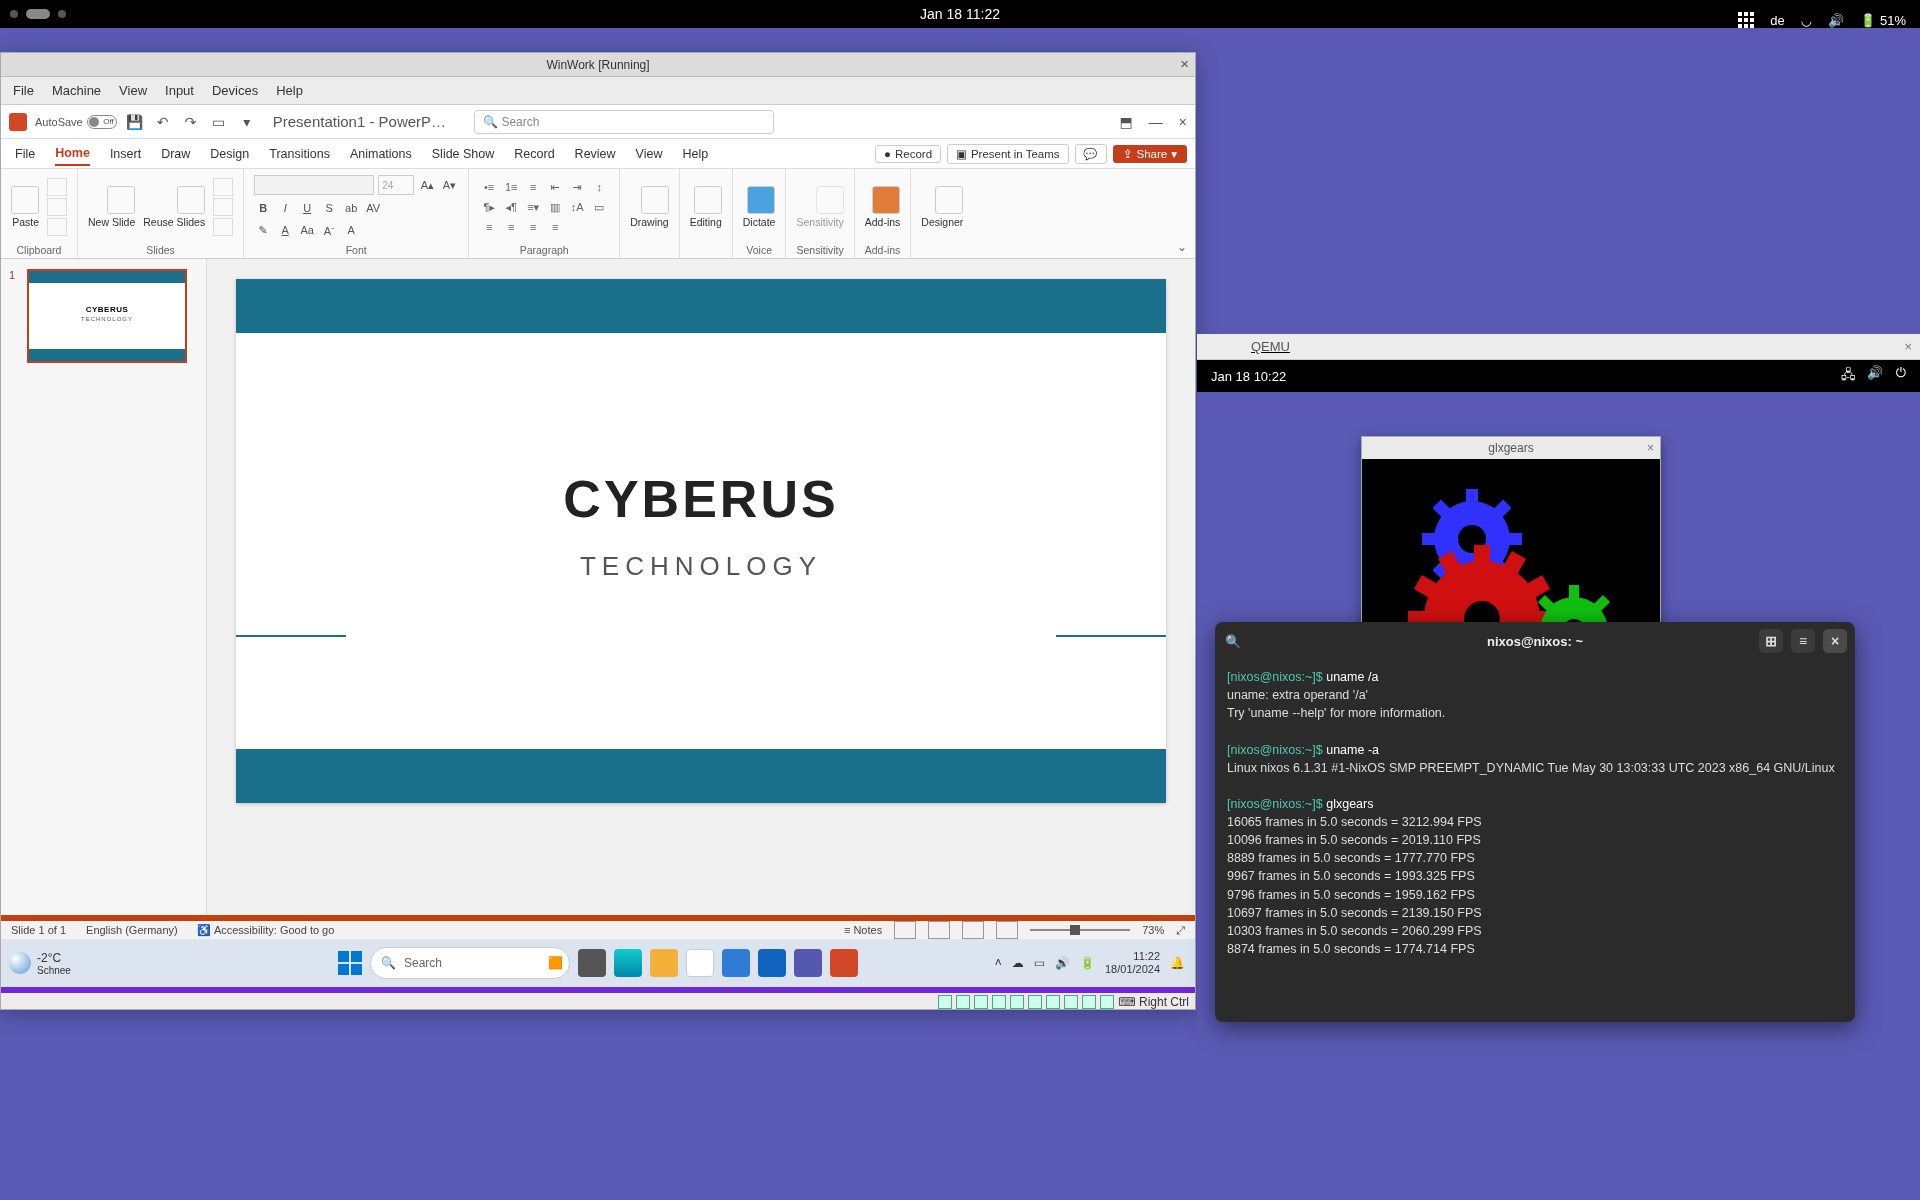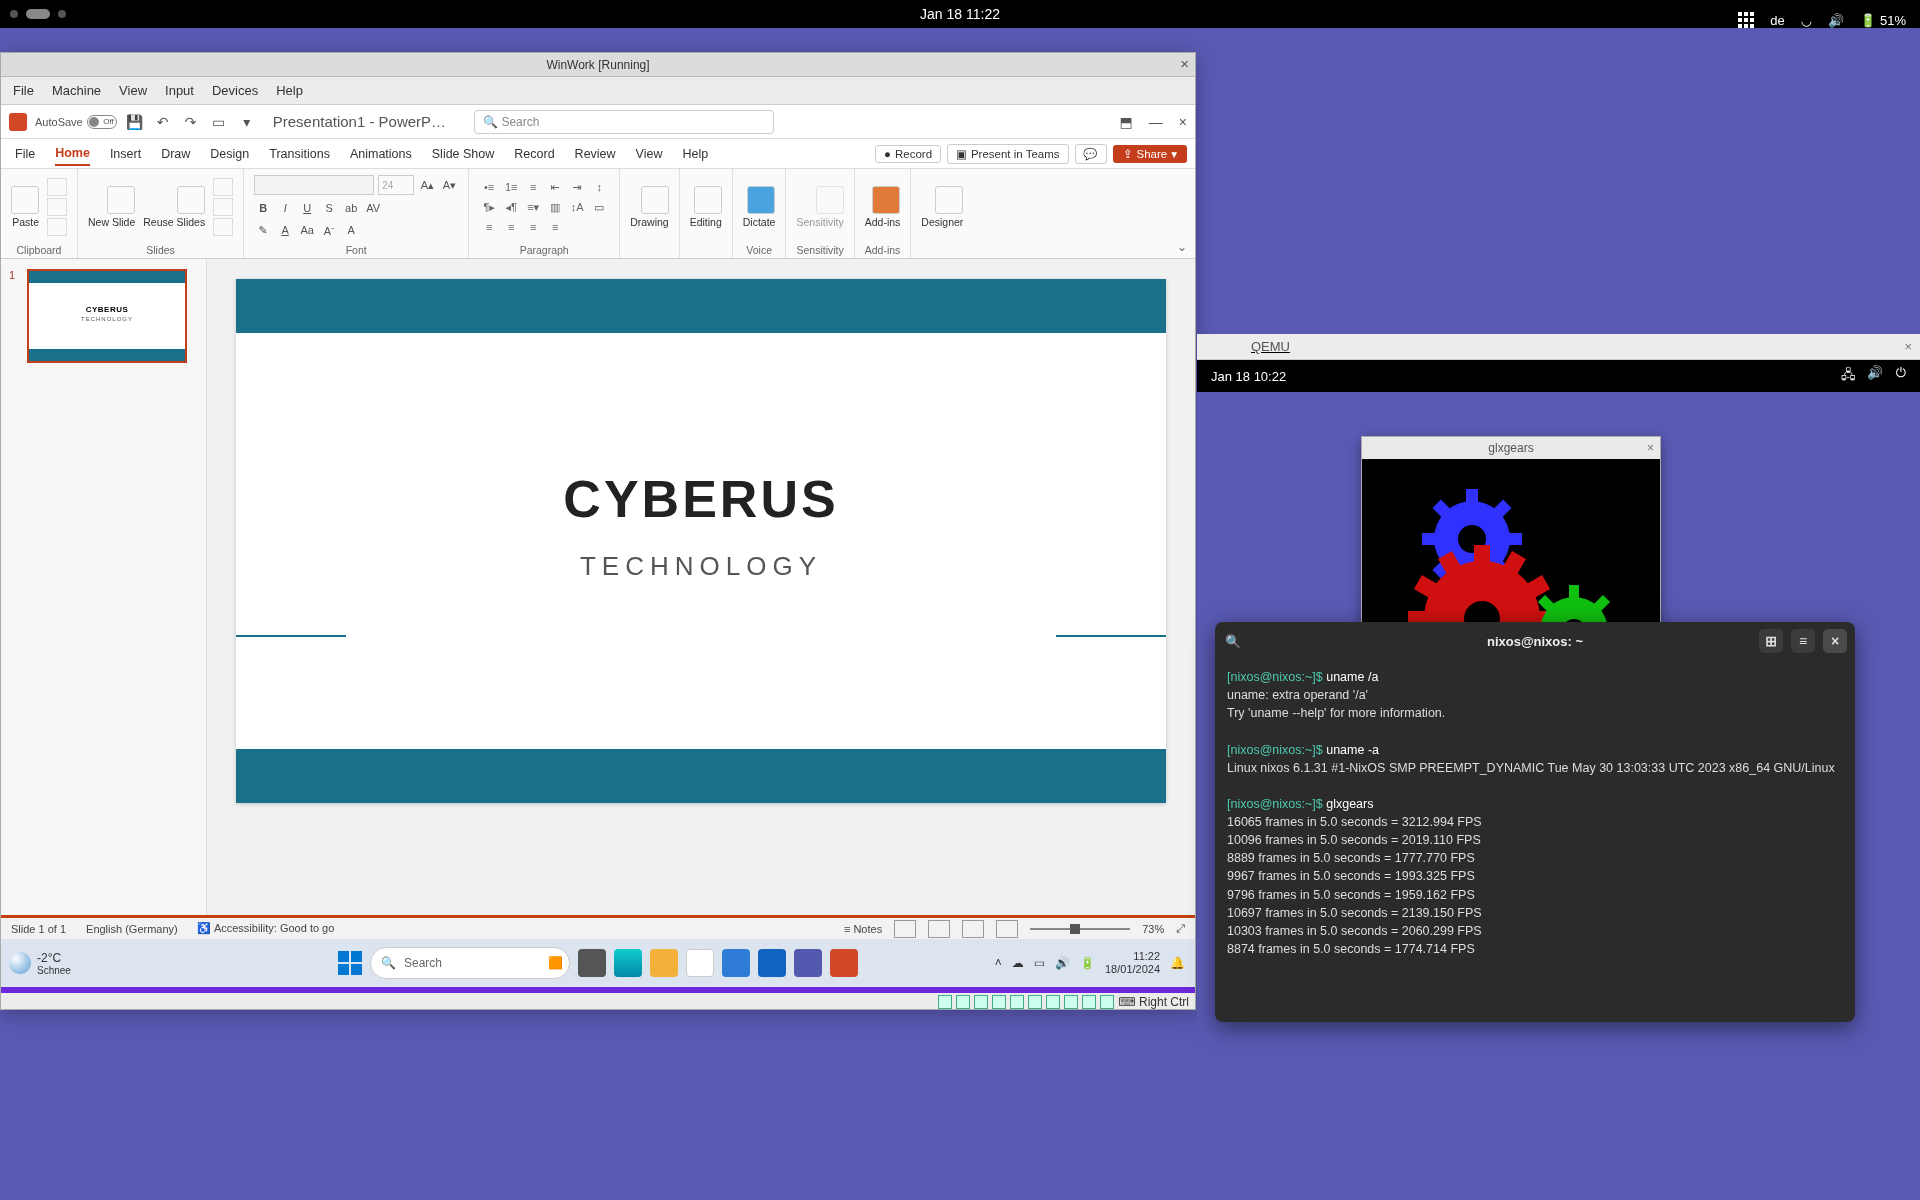--- a/index.html
+++ b/index.html
@@ -67,21 +67,21 @@
 
 .slide-area { flex: 1; display: flex; align-items: flex-start; justify-content: center; padding: 20px; overflow:hidden;}
 .slide { width: 930px; height: 524px; background: #fff; position: relative; box-shadow: 0 1px 4px rgba(0,0,0,.2);}
 .slide .band { position: absolute; left: 0; right: 0; height: 54px; background: #1a6f8a; }
 .slide .band.top { top: 0; } .slide .band.bot { bottom: 0; }
 .slide .title { position: absolute; top: 42%; left: 0; right: 0; text-align: center; font-size: 52px; font-weight: 900; letter-spacing: 3px; color: #222; transform:translateY(-50%);}
 .slide .subtitle { position: absolute; top: 52%; left: 0; right: 0; text-align: center; font-size: 26px; letter-spacing: 6px; color: #555; font-weight:300;}
 .slide .hr { position:absolute; height:2px; background:#1a6f8a; top:68%; width:110px;}
 .slide .hr.l{left:0;} .slide .hr.r{right:0;}
 
-.pp-status { height: 24px; background: #f2f2f2; border-top: 3px solid #c2410c; display: flex; align-items: center; font-size: 11px; color: #444; padding: 0 10px; gap: 20px;}
+.pp-status { height: 24px; background: #f2f2f2; border-top: 6px solid #c2410c; display: flex; align-items: center; font-size: 11px; color: #444; padding: 0 10px; gap: 20px;}
 .pp-status .right { margin-left: auto; display:flex; align-items:center; gap:12px;}
 .zoom-track { width:100px; height:2px; background:#888; position:relative;}
 .zoom-thumb { position:absolute; top:-4px; left:40%; width:10px; height:10px; background:#555;}
 .viewbtn { width:22px; height:18px; border:1px solid #999; }
 
 
 .win-taskbar { height: 48px; background: #dce4ef; display: flex; align-items: center; padding: 0 8px; gap: 10px; font-size: 12px; position:relative;}
 .weather { display:flex; align-items:center; gap:6px; color:#333;}
 .weather-icon { width:22px; height:22px; background:radial-gradient(circle at 30% 30%,#fff,#89b8e0 70%); border-radius:50%;}
 .center-tb { position:absolute; left:50%; transform:translateX(-50%); display:flex; align-items:center; gap:8px;}

